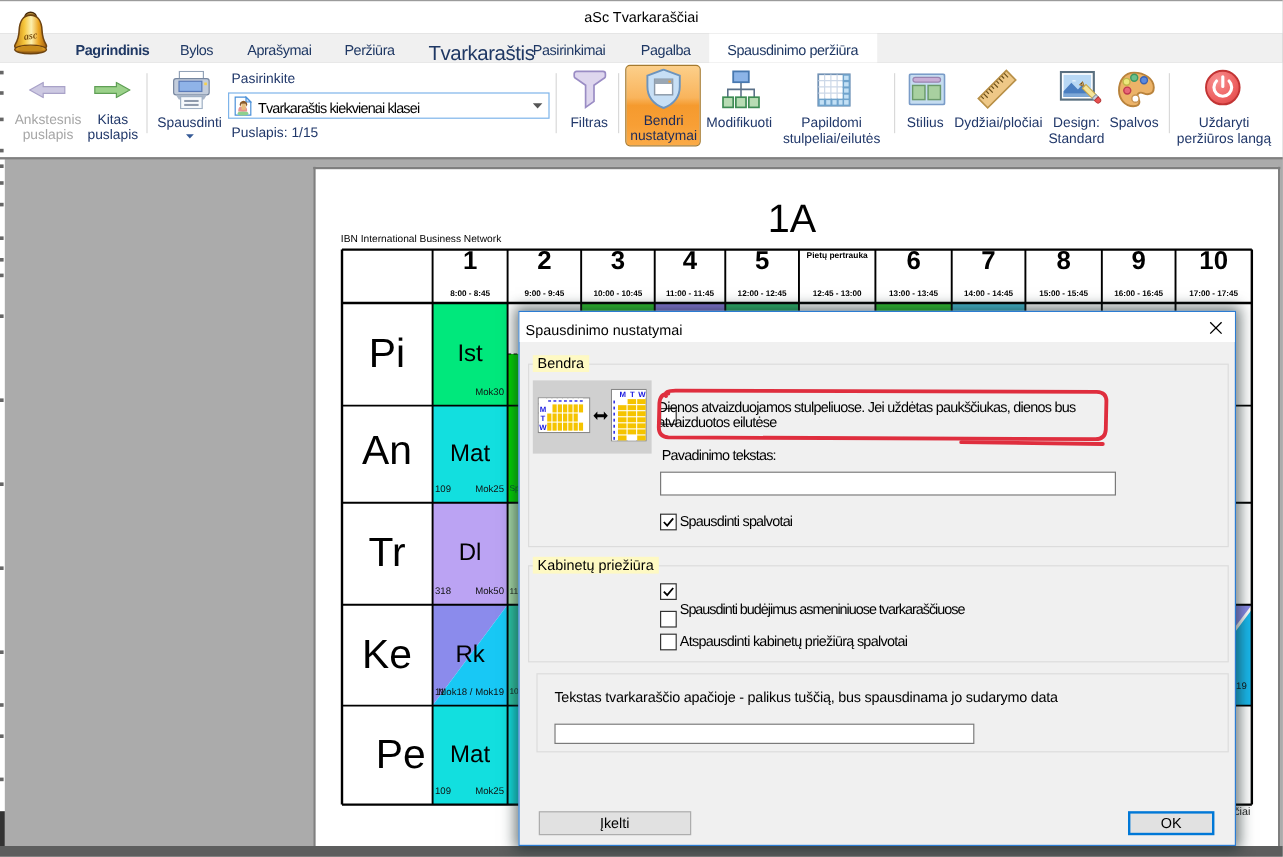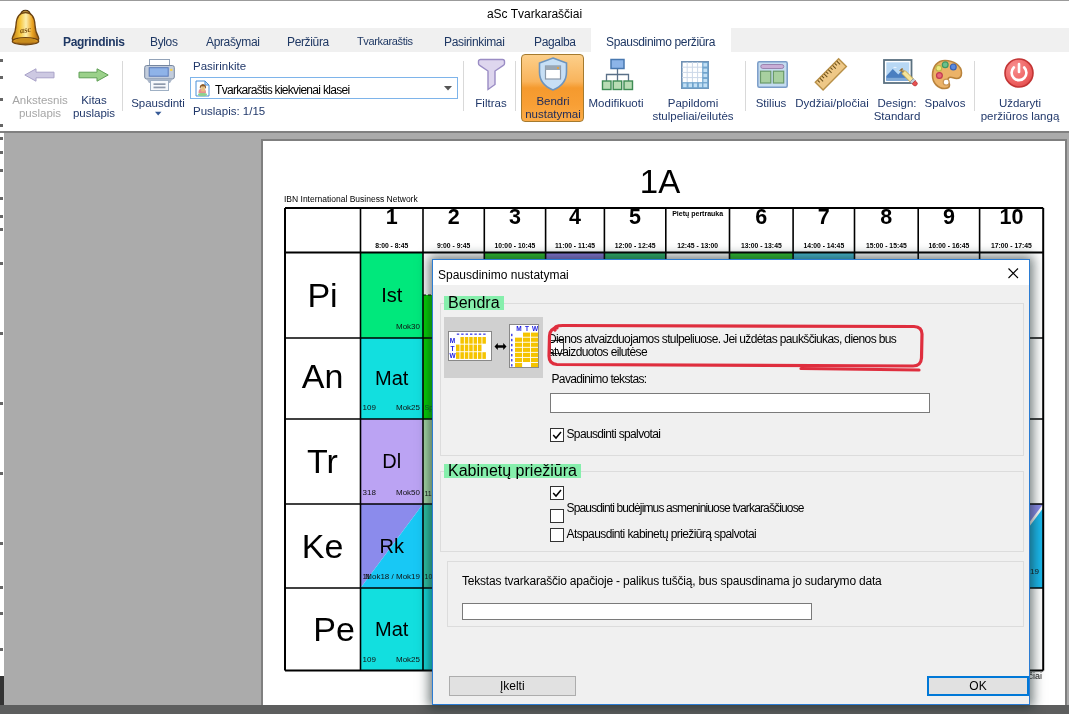--- a/index.html
+++ b/index.html
@@ -3,32 +3,32 @@
 <style>
 *{margin:0;padding:0;box-sizing:border-box}
 html,body{width:1069px;height:714px;overflow:hidden}
 body{font-family:"Liberation Sans",sans-serif;position:relative;background:#ababab}
 .a{position:absolute}
 .lbl{color:#21386a;font-size:11.5px;line-height:13px;text-align:center;white-space:nowrap}
 .sep{width:1px;background:#d9d9d9}
 .cb{width:14px;height:14px;background:#fff;border:1px solid #333}
 .dtx{font-size:12px;color:#000;line-height:15px;white-space:nowrap}
 .grp{border:1px solid #dcdcdc}
-.glbl{font-size:16px;color:#000;background:#86efac;padding:0 4px;line-height:14px}
+.glbl{font-size:12px;color:#000;background:#fef9c3;padding:0 4px;line-height:14px}
 .btn{background:#e1e1e1;border:1px solid #adadad;font-size:12px;color:#000;display:flex;align-items:center;justify-content:center}
 </style></head><body>
 <div class="a" style="left:0;top:0;width:1069px;height:28px;background:#ffffff;border-top:1px solid #9b9b9b"></div>
 <div class="a" style="left:0;top:7px;width:1069px;text-align:center;font-size:12px;color:#000">aSc Tvarkaraščiai</div>
 <div class="a" style="left:0;top:28px;width:1069px;height:24px;background:#f0f0f0"></div>
 <div class="a" style="left:591px;top:28px;width:140px;height:24px;background:#ffffff"></div>
 <div class="a" style="left:63px;top:35px;font-size:12px;letter-spacing:-0.35px;font-weight:bold;color:#1f3864;white-space:nowrap">Pagrindinis</div>
 <div class="a" style="left:150px;top:35px;font-size:12px;letter-spacing:-0.35px;color:#1f3864;white-space:nowrap">Bylos</div>
 <div class="a" style="left:206px;top:35px;font-size:12px;letter-spacing:-0.35px;color:#1f3864;white-space:nowrap">Aprašymai</div>
 <div class="a" style="left:287px;top:35px;font-size:12px;letter-spacing:-0.35px;color:#1f3864;white-space:nowrap">Peržiūra</div>
-<div class="a" style="left:357px;top:35px;font-size:11px;letter-spacing:-0.35px;color:#1f3864;white-space:nowrap">Tvarkaraštis</div>
+<div class="a" style="left:357px;top:35px;font-size:17px;letter-spacing:-0.35px;color:#1f3864;white-space:nowrap">Tvarkaraštis</div>
 <div class="a" style="left:444px;top:35px;font-size:12px;letter-spacing:-0.35px;color:#1f3864;white-space:nowrap">Pasirinkimai</div>
 <div class="a" style="left:534px;top:35px;font-size:12px;letter-spacing:-0.35px;color:#1f3864;white-space:nowrap">Pagalba</div>
 <div class="a" style="left:606px;top:35px;font-size:12px;letter-spacing:-0.35px;color:#1f3864;white-space:nowrap">Spausdinimo peržiūra</div>
 <div class="a" style="left:0;top:52px;width:1069px;height:79px;background:#ffffff"></div>
 <svg class="a" style="left:11px;top:9px;z-index:5" width="29" height="38" viewBox="0 0 29 38">
 <defs>
       <linearGradient id="bg1" x1="0" y1="0" x2="1" y2="0">
 <stop offset="0" stop-color="#c07c14"></stop>
         <stop offset="0.3" stop-color="#f6c63c"></stop>
         <stop offset="0.52" stop-color="#fcefae"></stop>
@@ -436,14 +436,14 @@
       <path d="M3.2 7 L6 10 L11 4" fill="none" stroke="#000" stroke-width="1.5"></path>
     </svg>
     <div class="a dtx" style="left:133.5px;top:241px;letter-spacing:-0.85px">Spausdinti budėjimus asmeniniuose tvarkaraščiuose</div>
 <div class="a cb" style="left:116.5px;top:249px"></div>
 <div class="a cb" style="left:116.5px;top:268.4px"></div>
     <div class="a dtx" style="left:133.5px;top:267.4px;letter-spacing:-0.6px">Atspausdinti kabinetų priežiūrą spalvotai</div>
 <div class="a grp" style="left:14px;top:301px;width:576.5px;height:66px"></div>
 <div class="a dtx" style="left:29px;top:314px;letter-spacing:-0.2px">Tekstas tvarkaraščio apačioje - palikus tuščią, bus spausdinama jo sudarymo data</div>
 <div class="a" style="left:29px;top:343px;width:350px;height:17px;background:#fff;border:1px solid #7a7a7a"></div>
 <div class="a btn" style="left:15.5px;top:416px;width:127.5px;height:20px">Įkelti</div>
-<div class="a btn" style="left:494px;top:416px;width:102px;height:20px;border:2px solid #0078d7">OK</div>
+<div class="a btn" style="left:507px;top:416px;width:72px;height:20px;border:2px solid #0078d7">OK</div>
 </div>
 
 </body></html>

